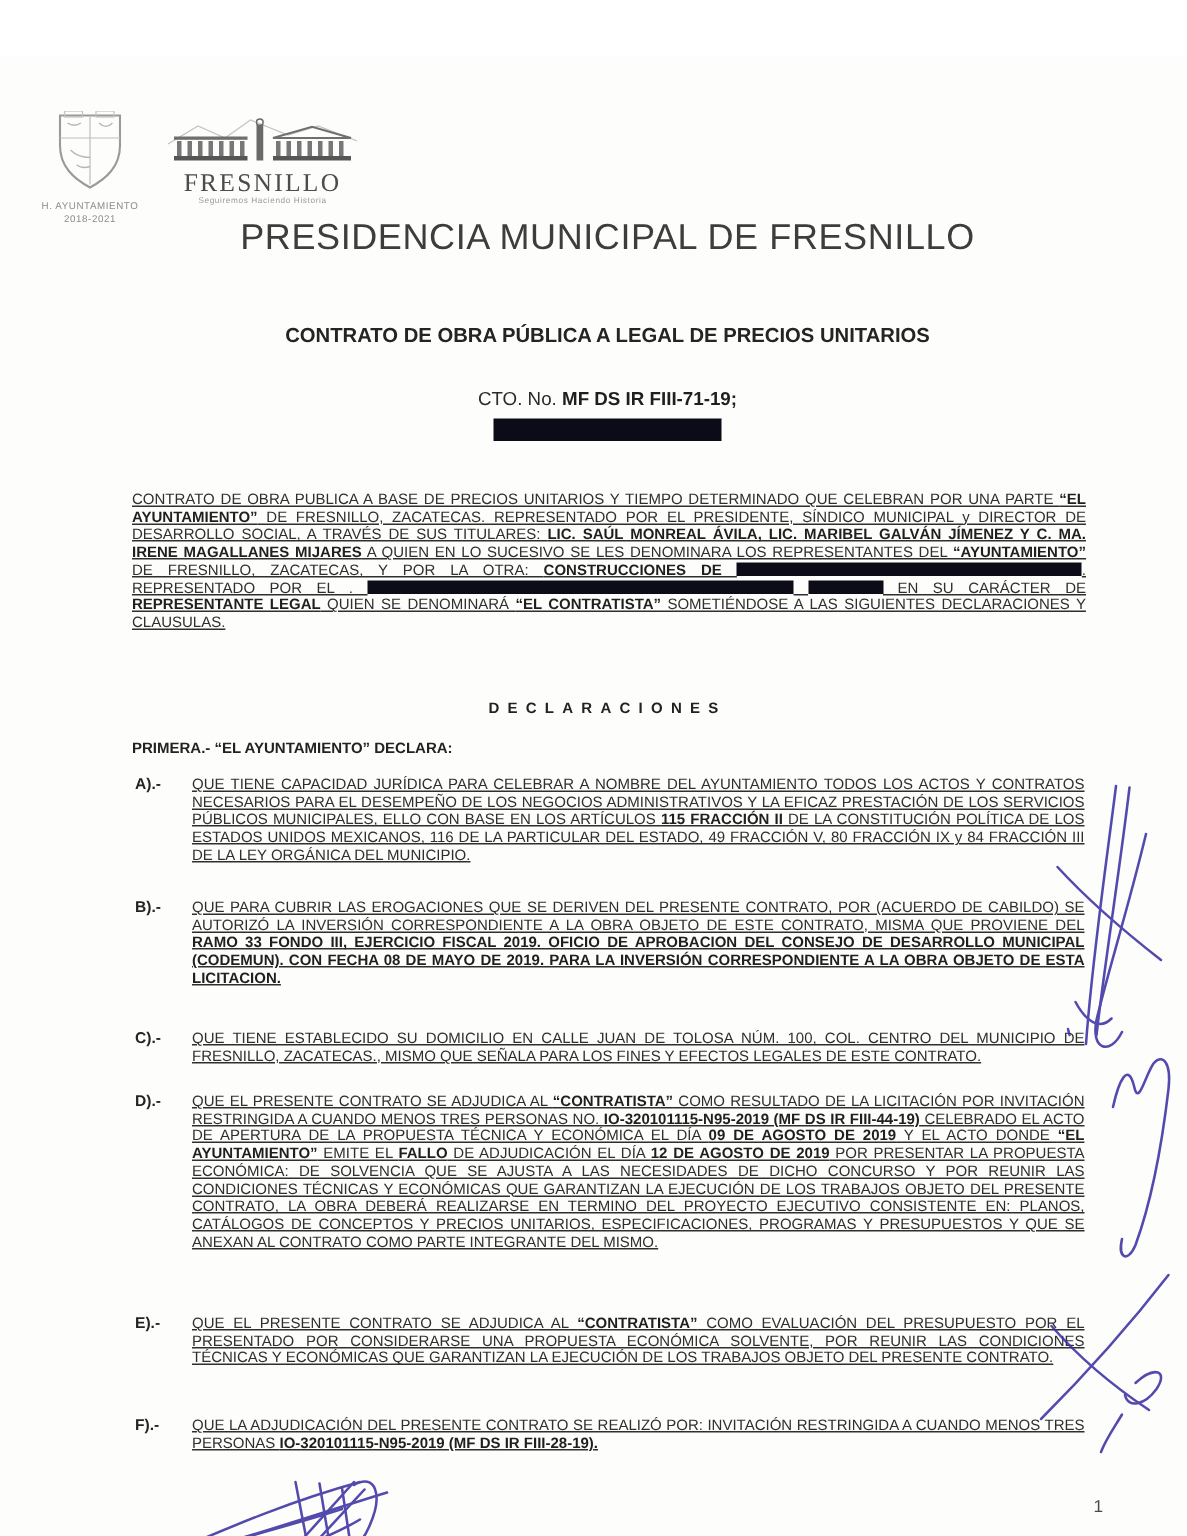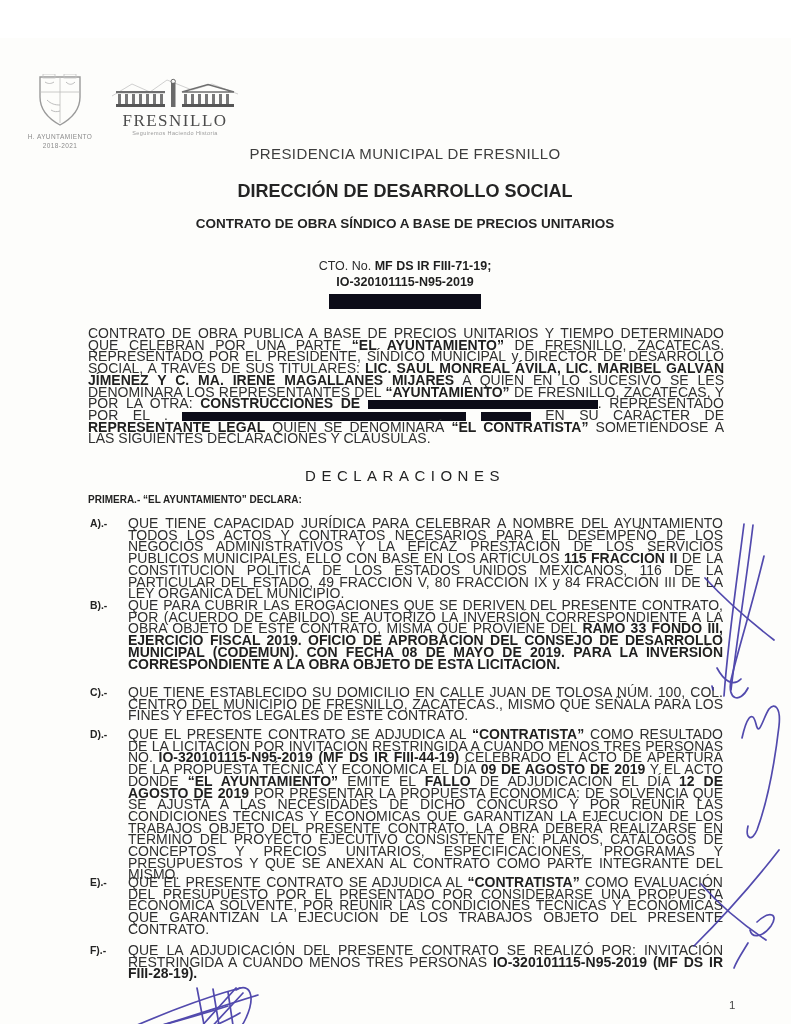--- a/index.html
+++ b/index.html
@@ -8,34 +8,34 @@
     font-family:"Liberation Sans",sans-serif;color:#2f2f2f;overflow:hidden;margin-top:38px;
   }
   
   .crest{position:absolute;left:26px;top:36px;width:68px;text-align:center;}
   .crest .cap{font-size:6.5px;color:#8c8c8c;letter-spacing:.4px;line-height:8px;margin-top:1px;}
   .flogo{position:absolute;left:108px;top:40px;width:134px;text-align:center;}
   .flogo .word{font-family:"Liberation Serif",serif;font-size:17px;letter-spacing:1.5px;color:#4c4c4c;line-height:18px;}
   .flogo .tag{font-size:5.5px;color:#9a9a9a;letter-spacing:.4px;line-height:7px;}
   
   .tblock{position:absolute;left:85px;width:640px;text-align:center;}
-  .t1{top:107px;font-size:15px;font-weight:400;letter-spacing:.4px;color:#3d3d3d;}
+  .t1{top:107px;font-size:24px;font-weight:400;letter-spacing:.4px;color:#3d3d3d;}
   .t2{top:143px;font-size:18px;font-weight:700;color:#242424;}
   .t3{top:178px;font-size:13.5px;font-weight:700;color:#242424;}
   .cto{top:221px;font-size:12.5px;line-height:15.5px;color:#2b2b2b;}
   .cto .b{font-weight:700;}
   .cto-bar{display:block;width:152px;height:15px;background:#0c0c18;margin:4px auto 0 auto;}
   
-  .justi{font-size:14px;line-height:11.7px;text-align:justify;color:#2f2f2f;}
+  .justi{font-size:10px;line-height:11.7px;text-align:justify;color:#2f2f2f;text-decoration:underline;}
   .b{font-weight:700;color:#1f1f1f;}
   .opening{position:absolute;left:88px;top:290px;width:636px;}
   .redact{display:inline-block;background:#0c0c18;height:9px;margin-bottom:-1px;}
   .redact.w1{width:230px;} .redact.w2{width:284px;} .redact.w3{width:50px;}
   .decl-h{position:absolute;left:85px;top:429px;width:640px;text-align:center;
-          font-size:15px;font-weight:400;letter-spacing:5.5px;color:#222;}
+          font-size:10px;font-weight:700;letter-spacing:5.5px;color:#222;}
   .primera{position:absolute;left:88px;top:456px;font-size:10px;font-weight:700;color:#222;}
   .item{position:absolute;left:90px;width:633px;display:flex;}
   .item .lab{flex:none;width:38px;font-weight:700;font-size:10.4px;line-height:11.7px;color:#242424;}
   .item .bod{flex:1;}
   .iA{top:480px;} .iB{top:562px;} .iC{top:649px;} .iD{top:691px;} .iE{top:839px;} .iF{top:907px;}
   
   .pgnum{position:absolute;left:729px;top:961px;font-size:11.5px;color:#4a4a4a;}
   .ink{position:absolute;left:0;top:0;pointer-events:none;}
 </style>
 </head>
@@ -81,26 +81,24 @@
           <rect x="107" y="16" width="3" height="10"></rect>
         <rect x="114" y="16" width="3" height="10"></rect>
       </g>
       <rect x="70" y="26" width="52" height="3" fill="#565656"></rect>
     </svg>
     <div class="word">FRESNILLO</div>
     <div class="tag">Seguiremos Haciendo Historia</div>
   </div>
 
   <div class="tblock t1">PRESIDENCIA MUNICIPAL DE FRESNILLO</div>
-  <div class="tblock t2">DIRECCIÓN DE DESARROLLO SOCIAL</div>
-  <div class="tblock t3">CONTRATO DE OBRA SÍNDICO A BASE DE PRECIOS UNITARIOS</div>
+  <div class="tblock t3">CONTRATO DE OBRA PÚBLICA A LEGAL DE PRECIOS UNITARIOS</div>
 
   <div class="tblock cto">
     <div><span>CTO. No. </span><span class="b">MF DS IR FIII-71-19;</span></div>
-    <div class="b">IO-320101115-N95-2019</div>
     <span class="cto-bar"></span>
   </div>
 
   <div class="opening justi"><span>CONTRATO DE OBRA PUBLICA A BASE DE PRECIOS UNITARIOS Y TIEMPO DETERMINADO QUE CELEBRAN POR UNA PARTE </span><span class="b">“EL AYUNTAMIENTO”</span><span> DE FRESNILLO, ZACATECAS. REPRESENTADO POR EL PRESIDENTE, SÍNDICO MUNICIPAL y DIRECTOR DE DESARROLLO SOCIAL,  A TRAVÉS DE SUS TITULARES: </span><span class="b">LIC. SAÚL MONREAL ÁVILA,  LIC. MARIBEL GALVÁN JÍMENEZ Y C. MA. IRENE MAGALLANES MIJARES</span><span> A QUIEN EN LO SUCESIVO SE LES DENOMINARA LOS REPRESENTANTES DEL </span><span class="b">“AYUNTAMIENTO”</span><span> DE FRESNILLO, ZACATECAS, Y POR LA OTRA: </span><span class="b">CONSTRUCCIONES DE </span><span class="redact w1"></span><span>. REPRESENTADO POR EL . </span><span class="redact w2"></span> <span class="redact w3"></span><span> EN SU CARÁCTER DE </span><span class="b">REPRESENTANTE LEGAL</span><span>  QUIEN SE DENOMINARÁ </span><span class="b">“EL CONTRATISTA”</span><span> SOMETIÉNDOSE A LAS  SIGUIENTES DECLARACIONES Y CLAUSULAS.</span></div>
 
   <div class="decl-h">DECLARACIONES</div>
   <div class="primera">PRIMERA.- “EL AYUNTAMIENTO” DECLARA:</div>
 
   <div class="item iA">
     <div class="lab">A).-</div>

